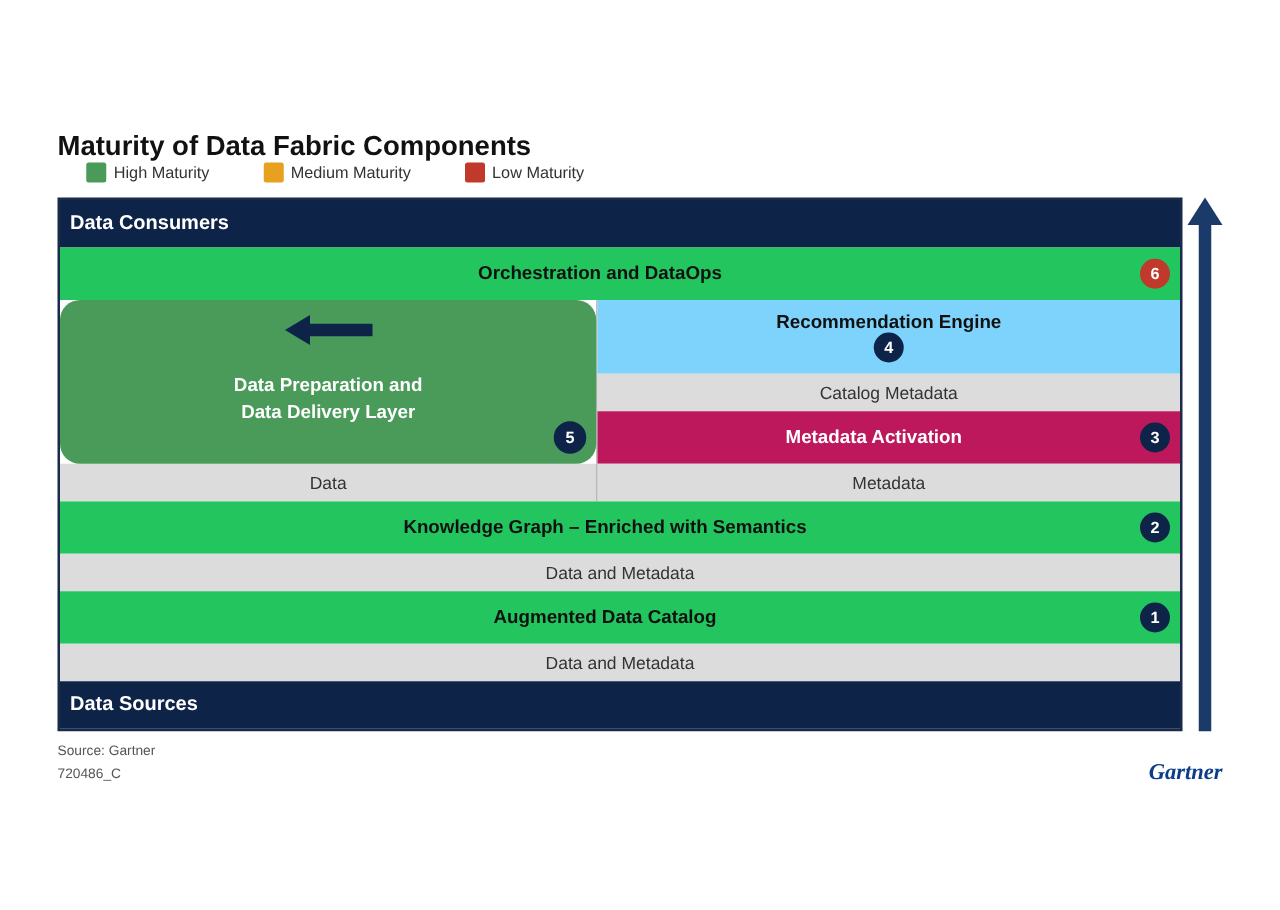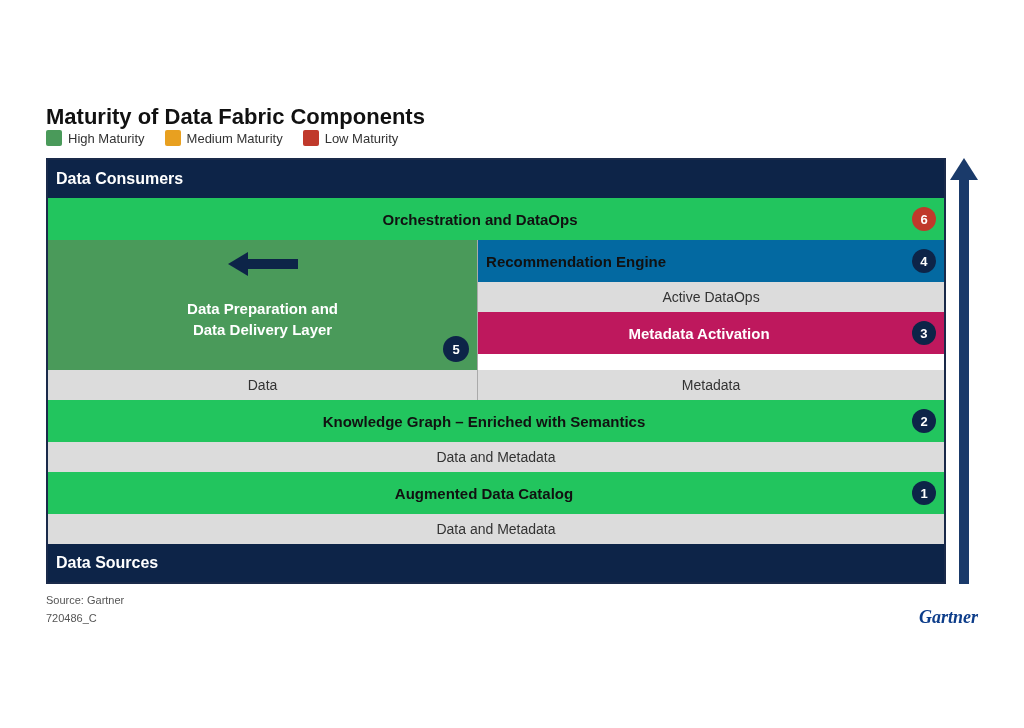--- a/index.html
+++ b/index.html
@@ -30,20 +30,21 @@
       align-items: center;
       gap: 20px;
       margin-bottom: 12px;
       font-size: 13px;
       color: #333;
     }
     .legend-item {
       display: flex;
       align-items: center;
       gap: 6px;
+      margin-left: 23px;
     }
     .legend-box {
       width: 16px;
       height: 16px;
       border-radius: 2px;
     }
     .diagram-wrapper {
       display: flex;
       position: relative;
     }
@@ -149,25 +150,26 @@
       padding: 9px 8px;
       display: flex;
       align-items: center;
       justify-content: space-between;
     }
     .right-section {
       display: flex;
       flex-direction: column;
     }
     .rec-header {
-      background: #0369a1;
+      background: #7dd3fc;
       display: flex;
       align-items: center;
       justify-content: space-between;
       padding: 9px 8px;
+      flex-direction: column;
     }
     .rec-title {
       font-weight: bold;
       font-size: 15px;
       color: #111;
     }
     .active-meta {
       background: #dcdcdc;
       font-size: 14px;
       color: #333;
@@ -263,41 +265,41 @@
       </div>
 
       <div class="row-orange">
         <span class="row-center-label" style="text-align:center; font-weight:bold;">Orchestration and DataOps</span>
         <div class="badge" style="background:#c0392b; margin-left:8px;">6</div>
       </div>
 
       <div class="split-row">
 
         <div class="split-left">
-          <div class="green-block" style="min-height:130px; position:relative;">
+          <div class="green-block" style="min-height:130px; position:relative;border-radius:16px;">
 
             <div style="position:absolute; top:12px; left:50%; transform:translateX(-50%); display:flex; align-items:center; z-index:5;">
               <div style="width:0;height:0;border-top:12px solid transparent;border-bottom:12px solid transparent;border-right:20px solid #0d2448;"></div>
               <div style="width:50px;height:10px;background:#0d2448;"></div>
             </div>
             <span style="white-space:pre-line; margin-top:20px; text-align:center; line-height:1.4;">Data Preparation and
 Data Delivery Layer</span>
             <div class="badge-circle">5</div>
           </div>
         </div>
 
         <div class="split-right right-section">
 
           <div class="rec-header">
             <span class="rec-title">Recommendation Engine</span>
             <div class="badge">4</div>
           </div>
 
           <div class="active-meta">
-            <span>Active DataOps</span>
+            <span>Catalog Metadata</span>
           </div>
 
           <div class="red-row">
             <span class="row-center-label" style="text-align:center; font-weight:bold;">Metadata Activation</span>
             <div class="badge">3</div>
           </div>
         </div>
       </div>
 
       <div class="split-data-row">

